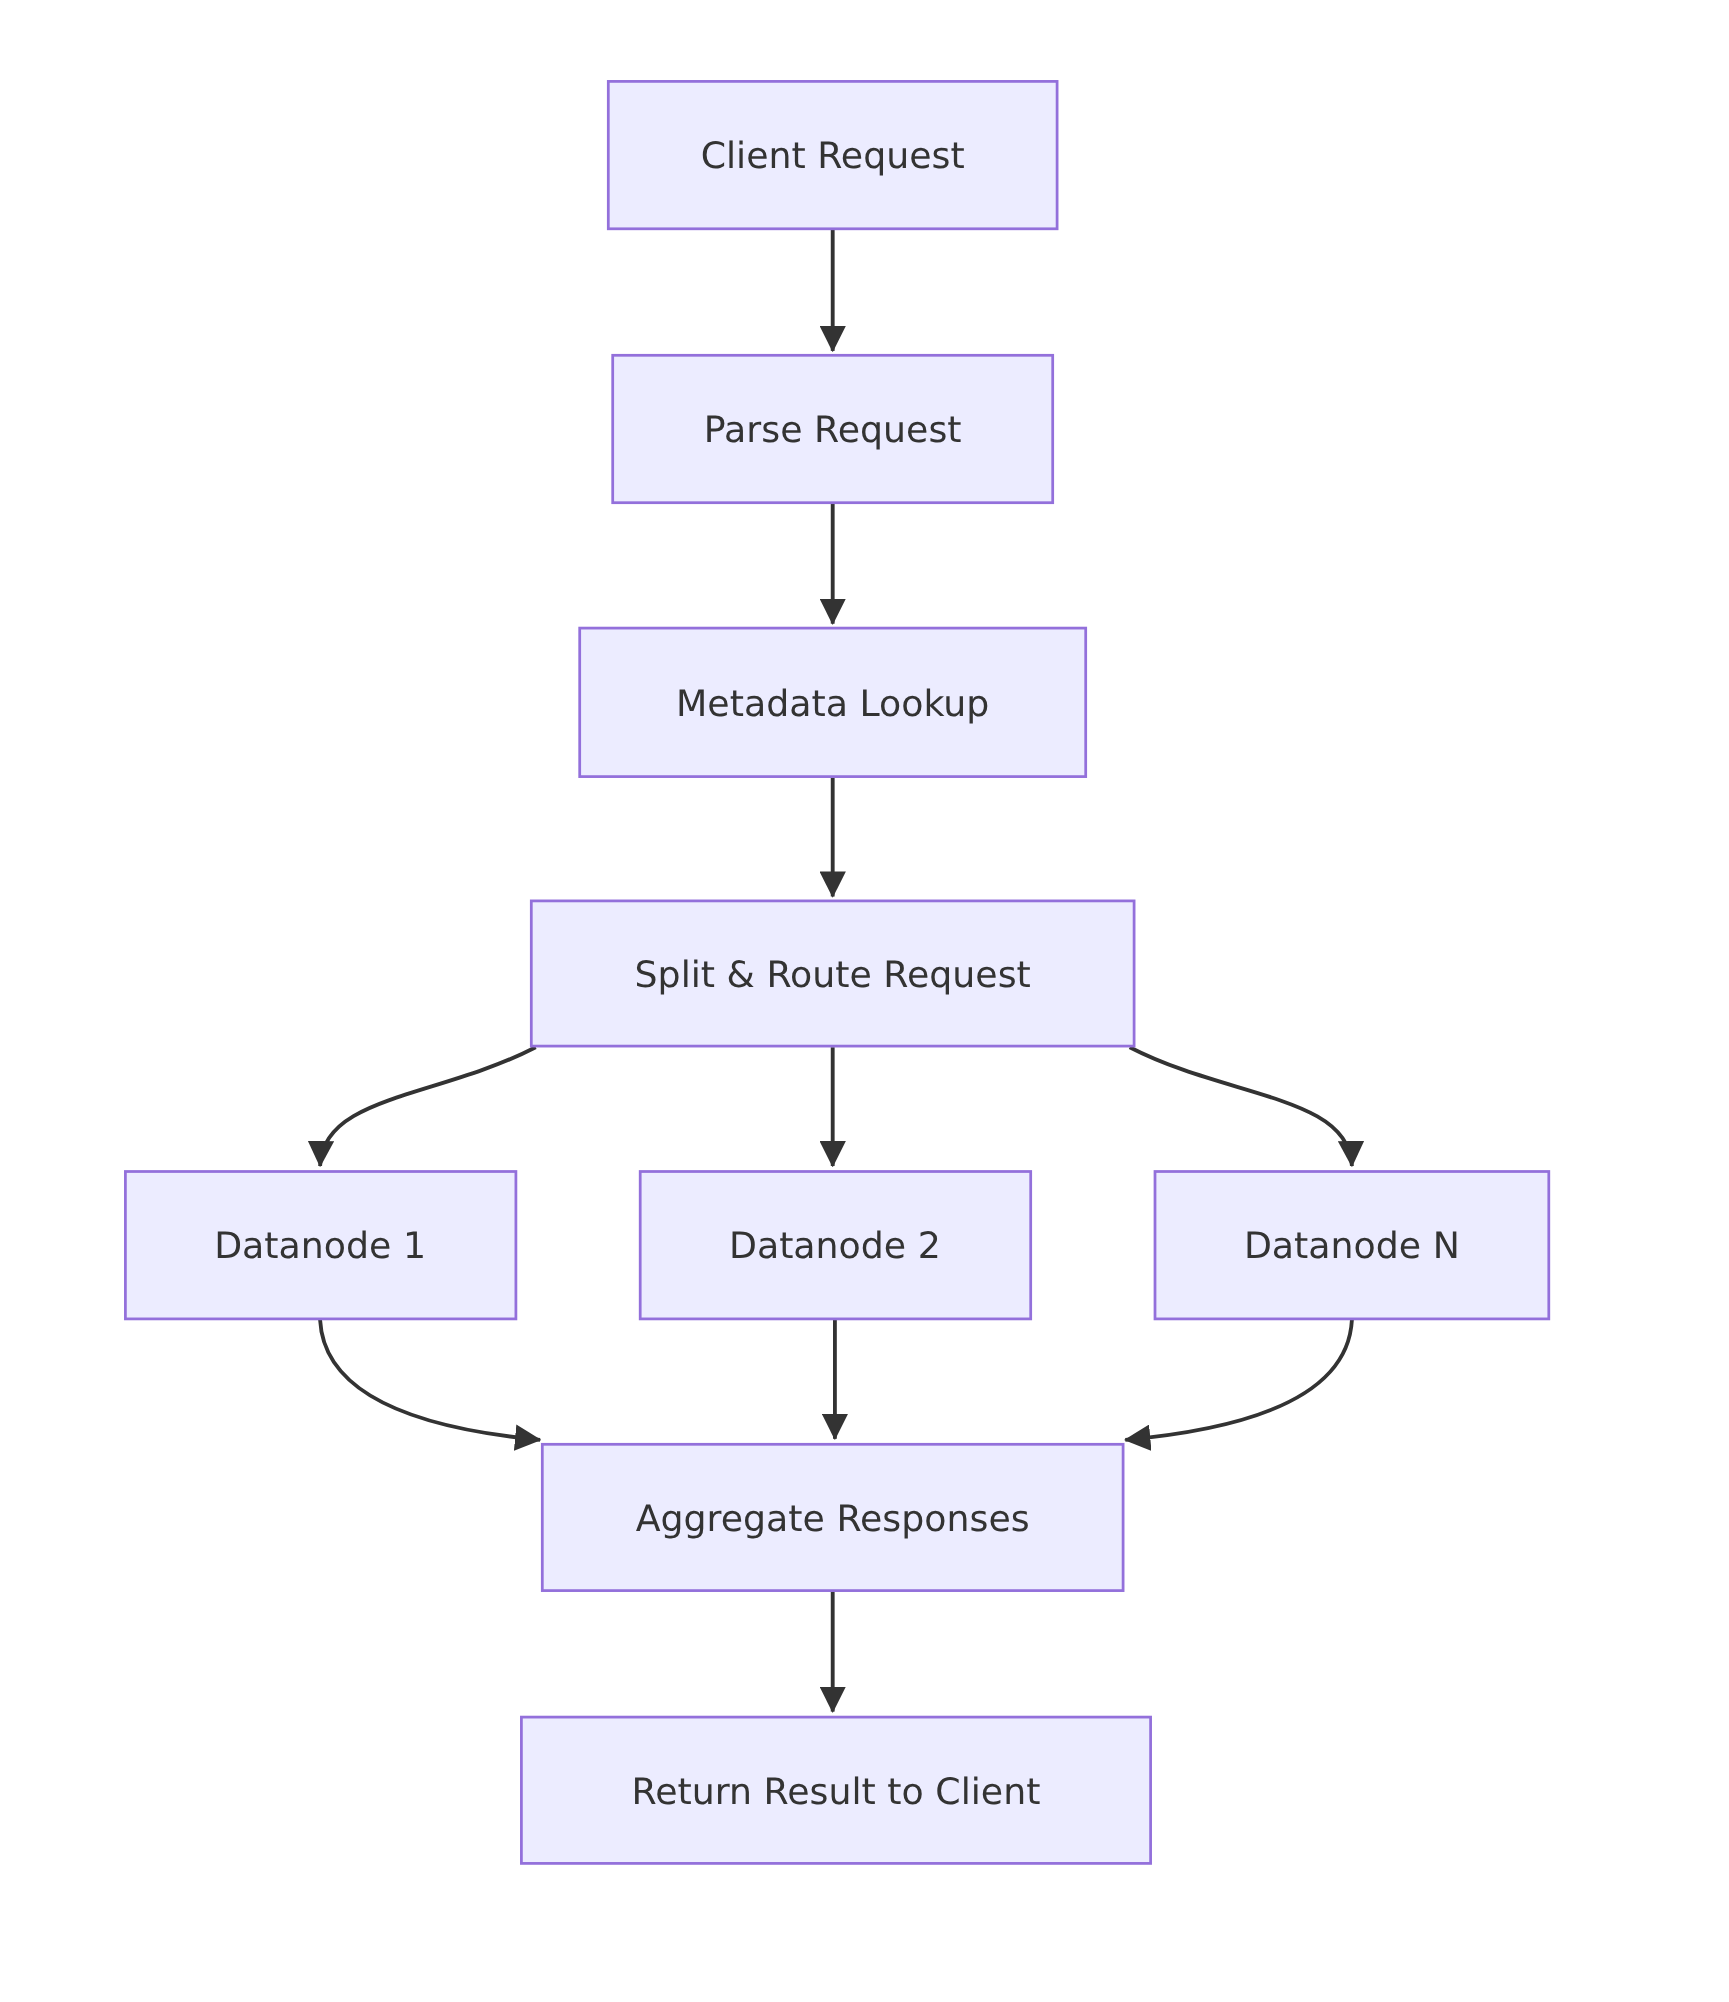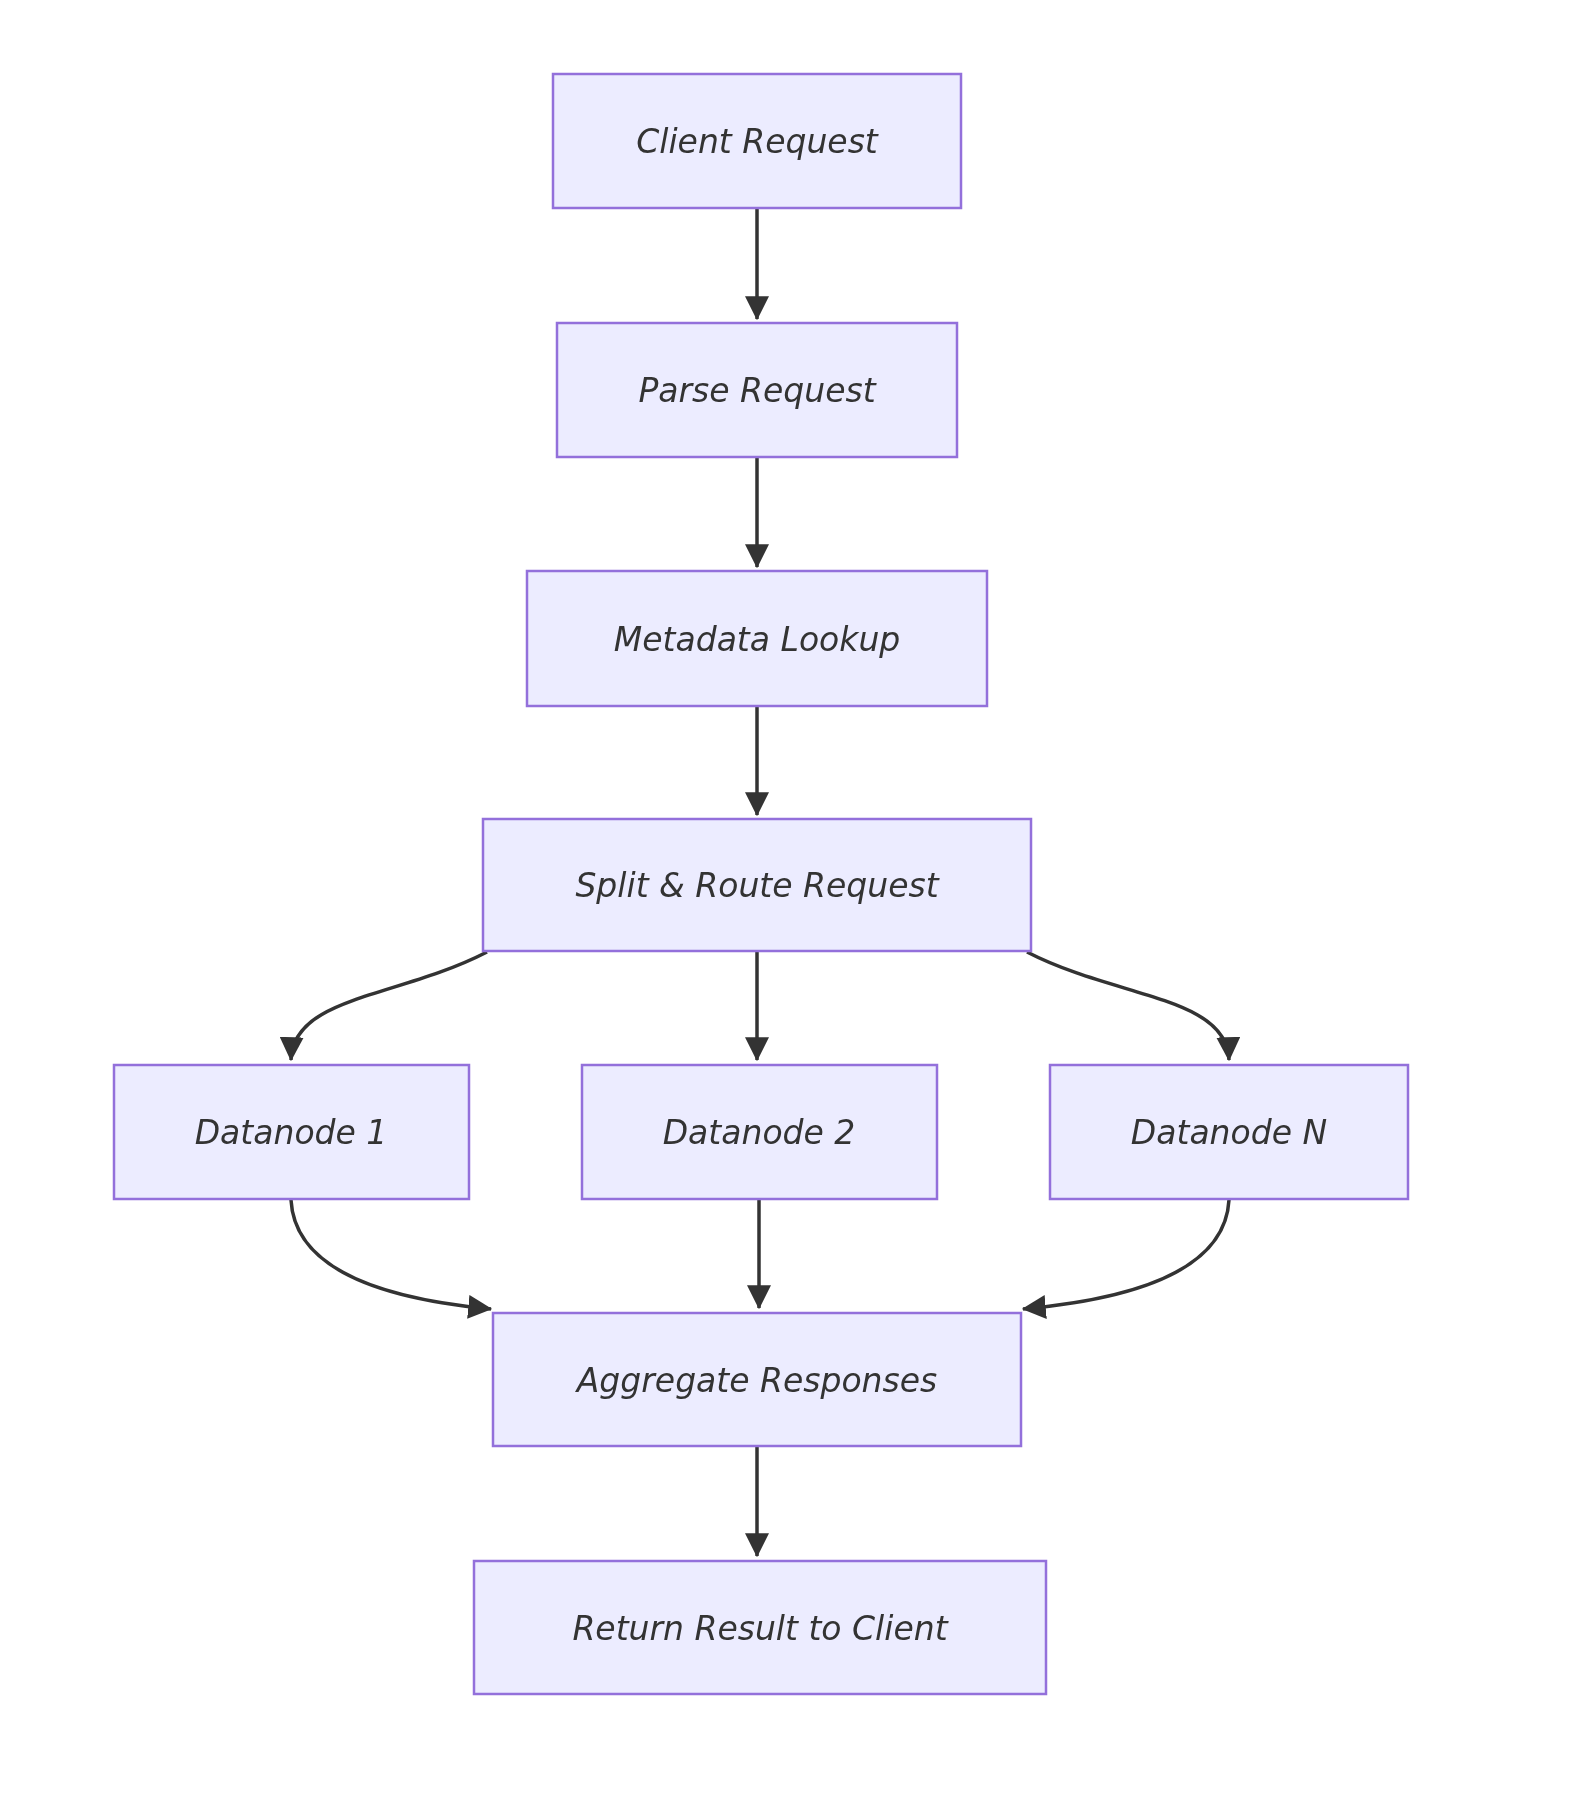--- a/index.html
+++ b/index.html
@@ -14,21 +14,20 @@
     padding:0;
     background:var(--bg);
     font-family:"DejaVu Sans","Liberation Sans",sans-serif;
   }
   .diagram-wrap{
     width:1572px;
     height:1820px;
     background:var(--bg);
     position:relative;
     overflow:hidden;
-    font-style:italic;
   }
   svg{display:block;}
   .node rect{
     fill:var(--node-fill);
     stroke:var(--node-border);
     stroke-width:2.5;
   }
   .node text{
     fill:var(--text-color);
     font-size:33px;

